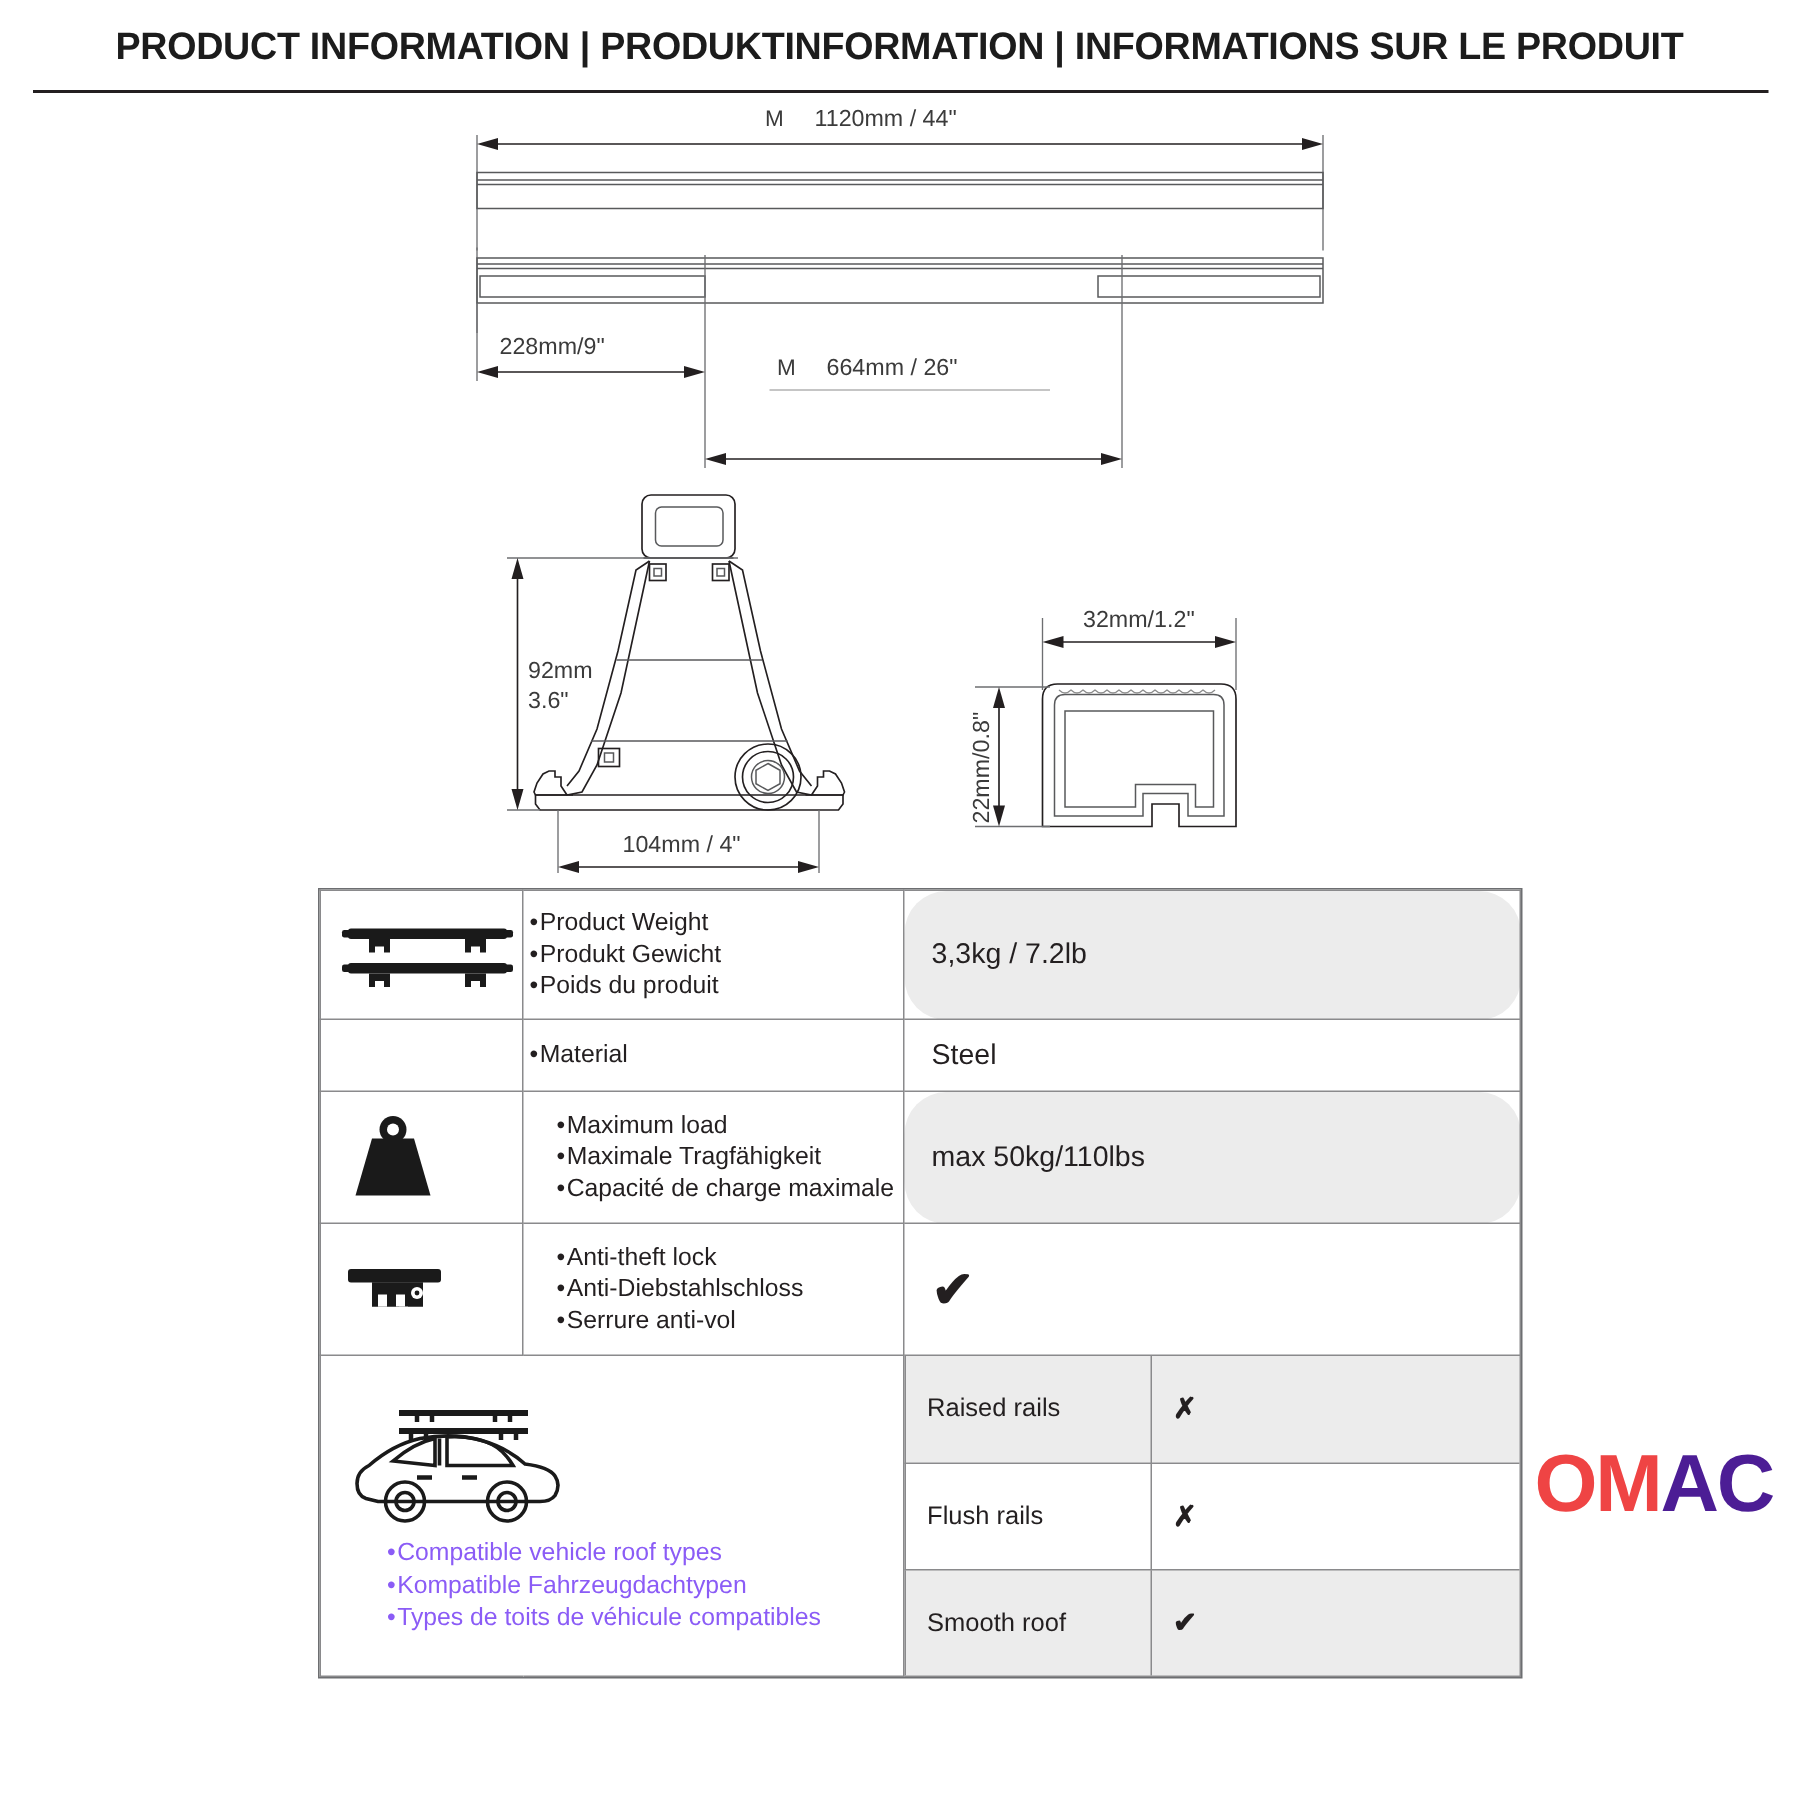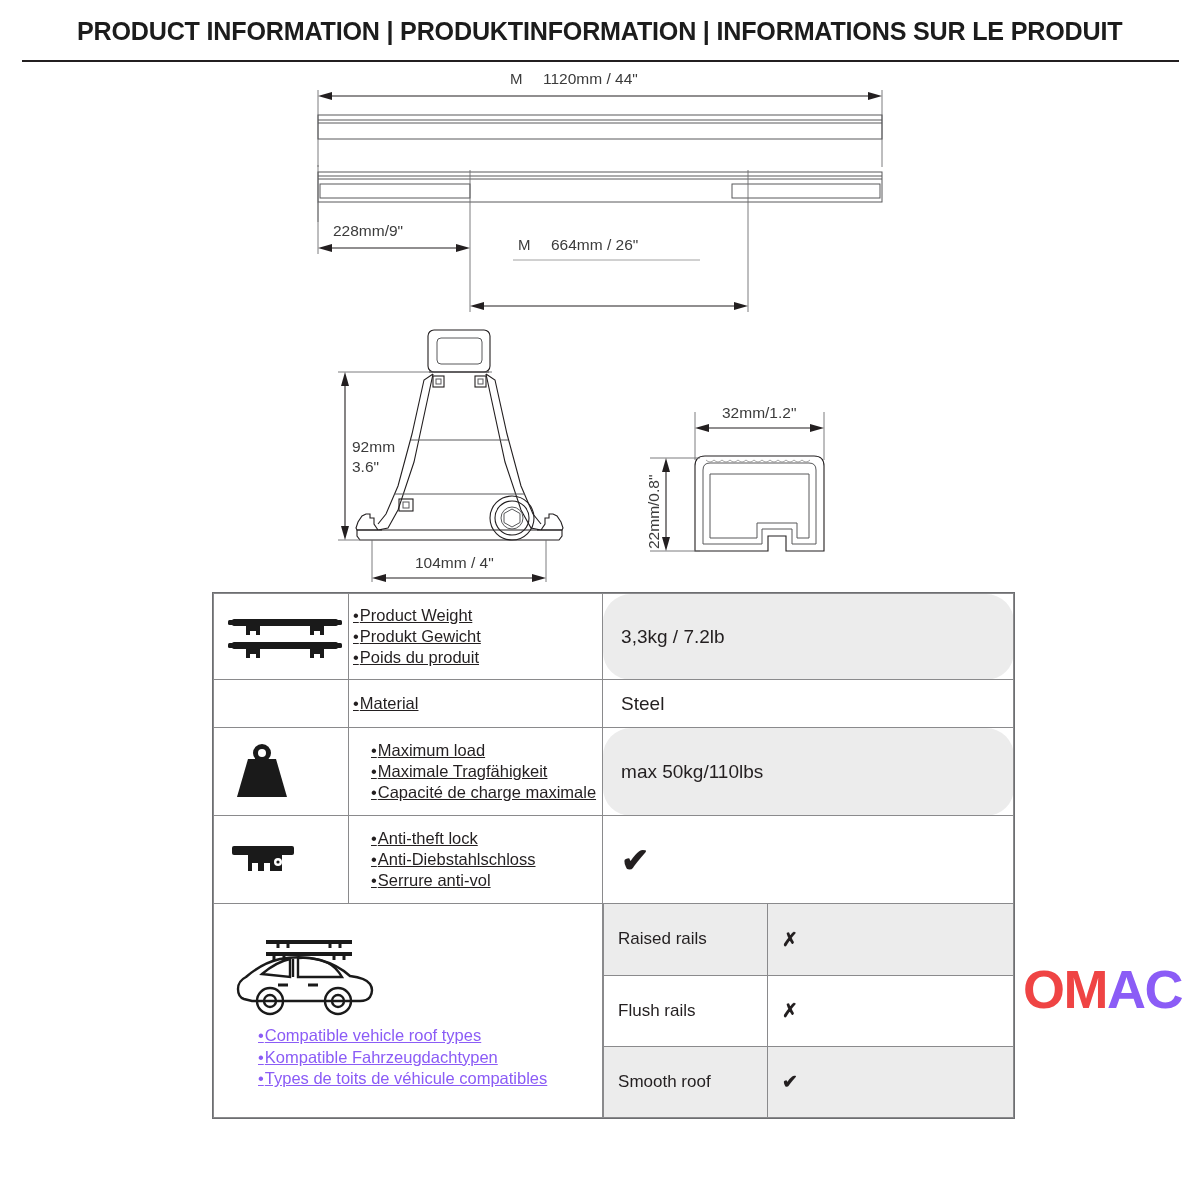--- a/index.html
+++ b/index.html
@@ -64,21 +64,21 @@
     padding: 6px 0 6px 18px;
     font-size: 19px; color: #231f20;
   }
   .shaded { background: #ececec; border-radius: 28px; }
   .row-weight td  { height: 86px; }
   .row-material td{ height: 48px; }
   .row-load td    { height: 88px; }
   .row-lock td    { height: 88px; }
   .row-roof td    { height: 214px; }
 
-  .label-line { display: block; text-decoration: underline; }
+  .label-line { display: block; }
   .bullet { margin-right: 1px; }
 
   
   .roof-cell { padding: 0 !important; vertical-align: top; }
   .roof-table { width: 100%; height: 100%; border-collapse: collapse; }
   .roof-table td { border: 1px solid #8a8a8c; height: 53.5px; }
   .roof-table td.rt-name {
     width: 164px; padding-left: 14px; font-size: 17px; color: #231f20;
   }
   .roof-table td.rt-mark {
@@ -96,21 +96,21 @@
     text-align: left; padding-left: 36px; color: #8b5cf6;
   }
 
   
   .logo {
     position: absolute; right: 18px; bottom: 16px;
     font-size: 54px; font-weight: bold; letter-spacing: -1.5px;
     line-height: 1;
   }
   .logo .dark { color: #ef4444; text-align: right; }
-  .logo .red  { color: #8b5cf6; }
+  .logo .red  { color: #4c1d95; }
 </style>
 </head>
 <body>
 
 <div class="page">
 
   <div class="header">
     <div class="header-title">PRODUCT INFORMATION | PRODUKTINFORMATION | INFORMATIONS SUR LE PRODUIT</div>
   </div>
   <div class="header-rule"></div>

